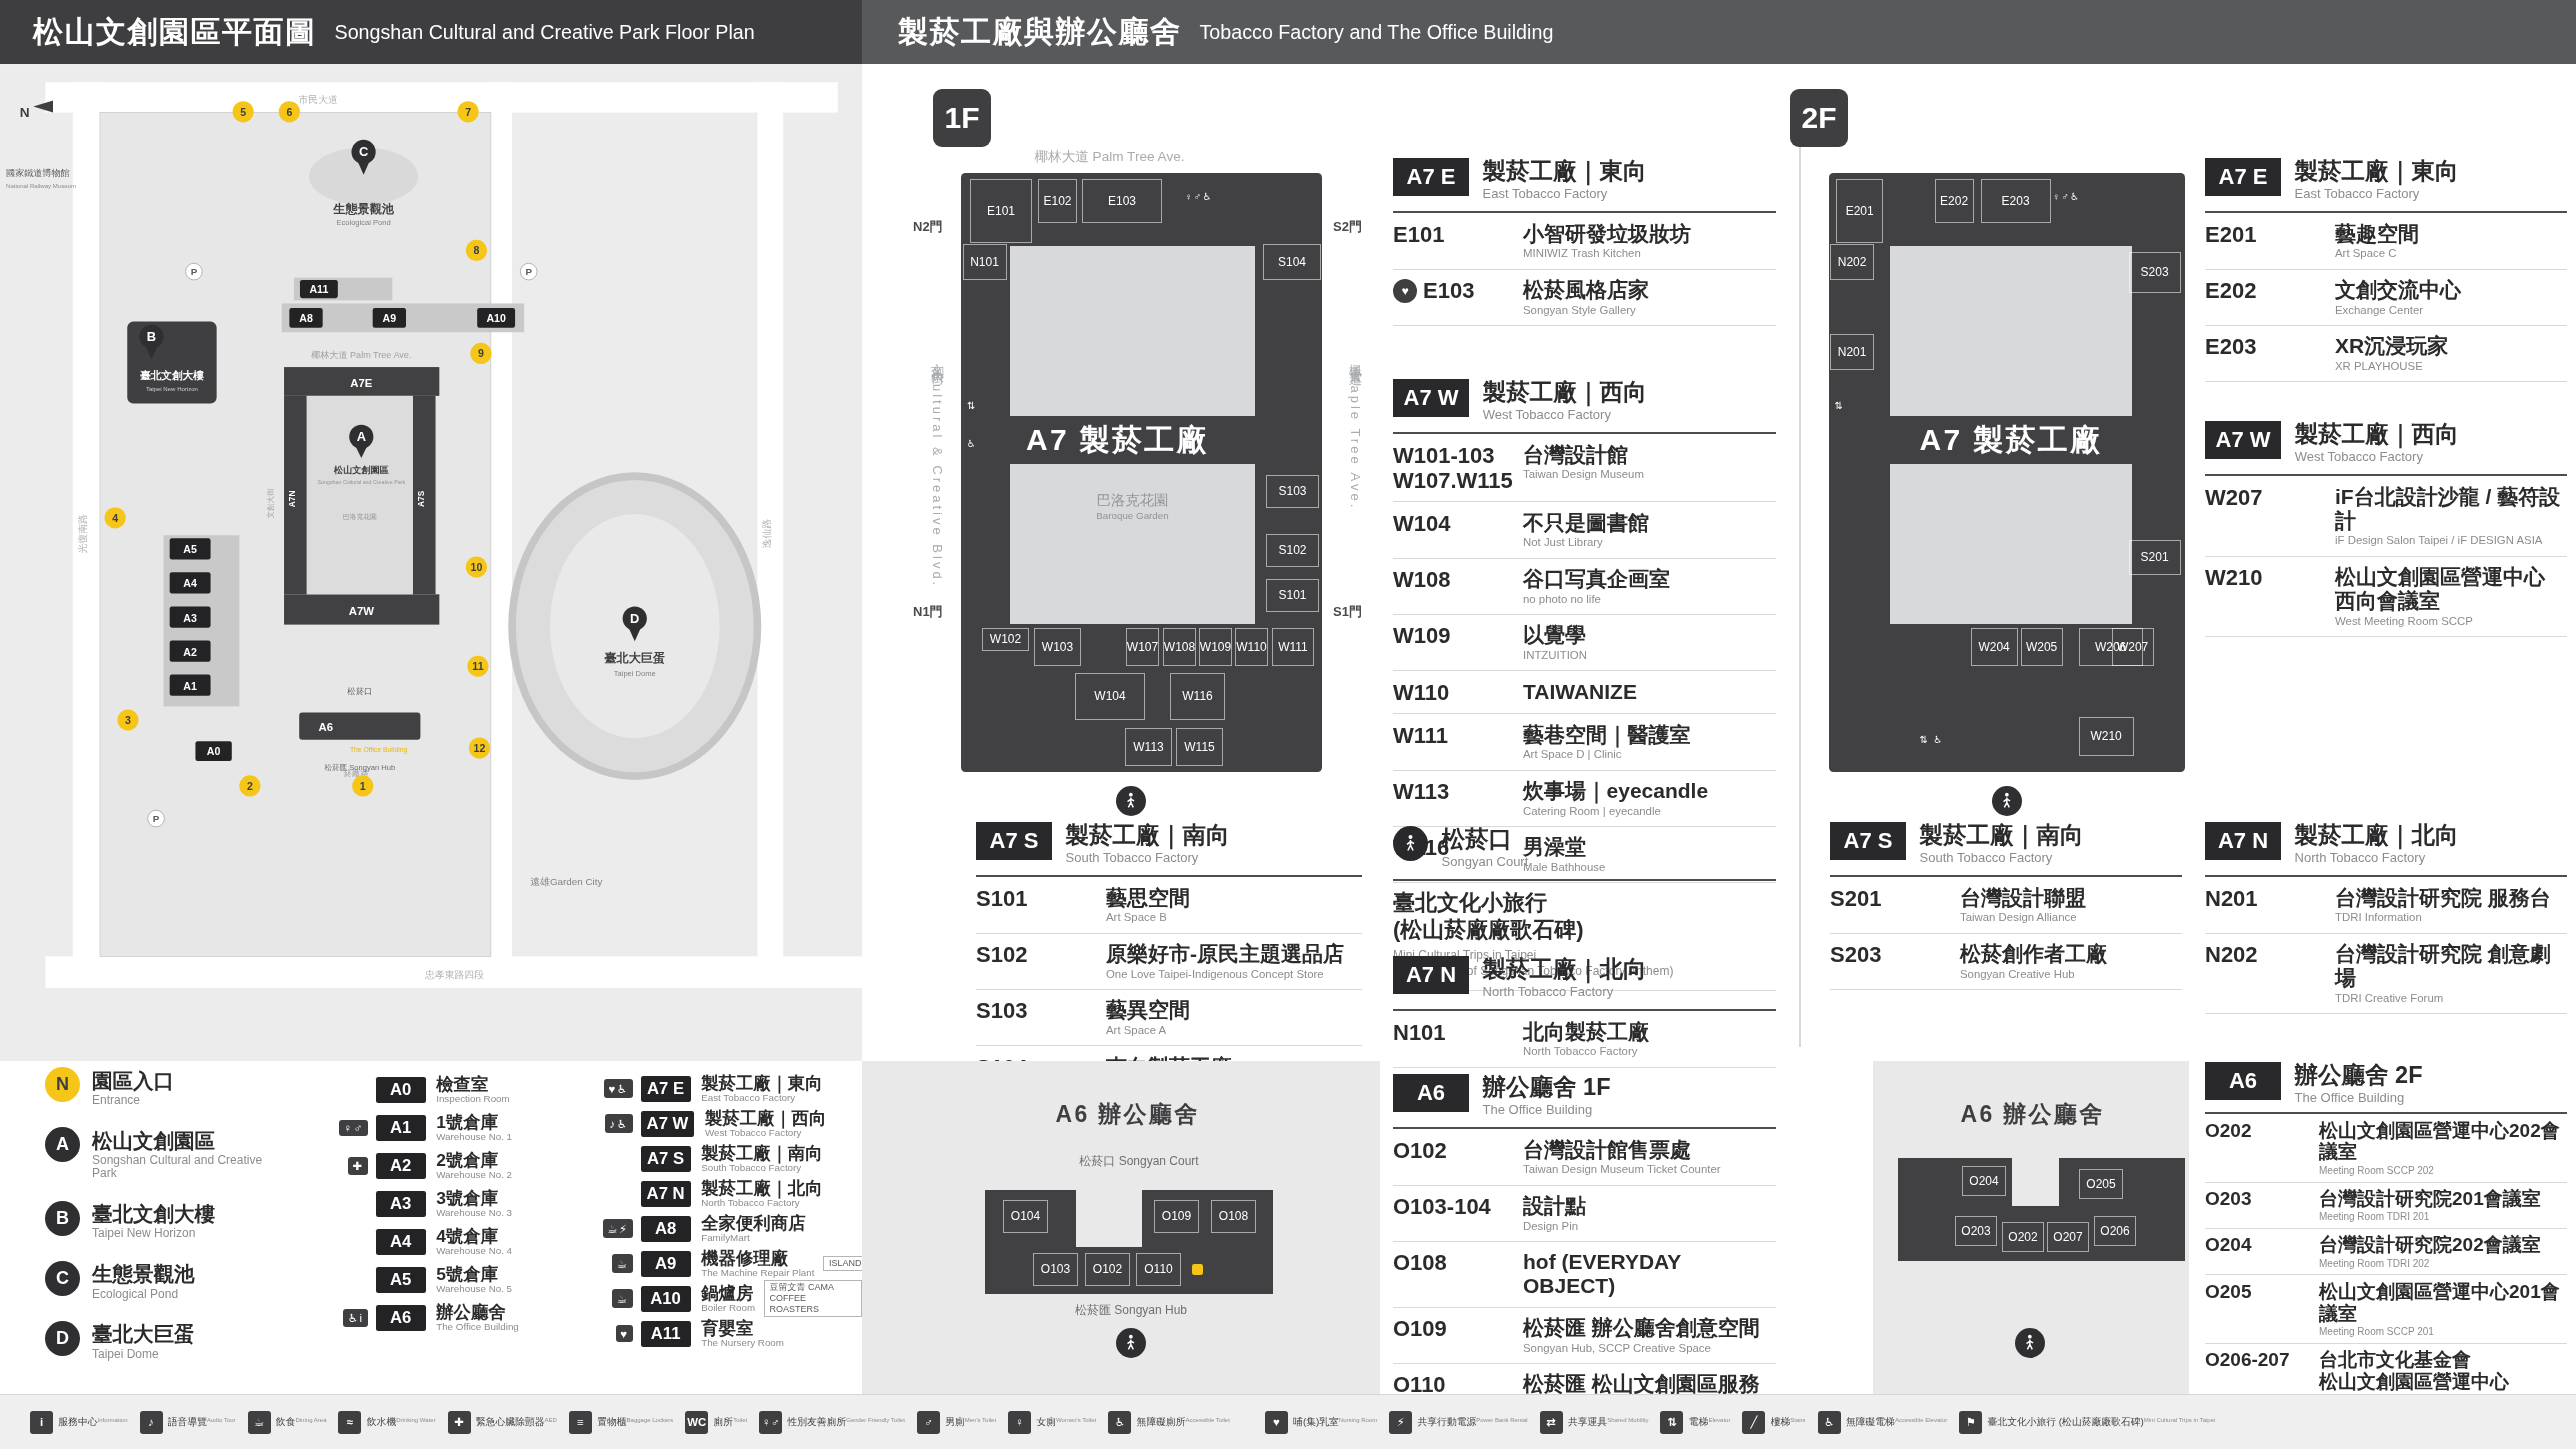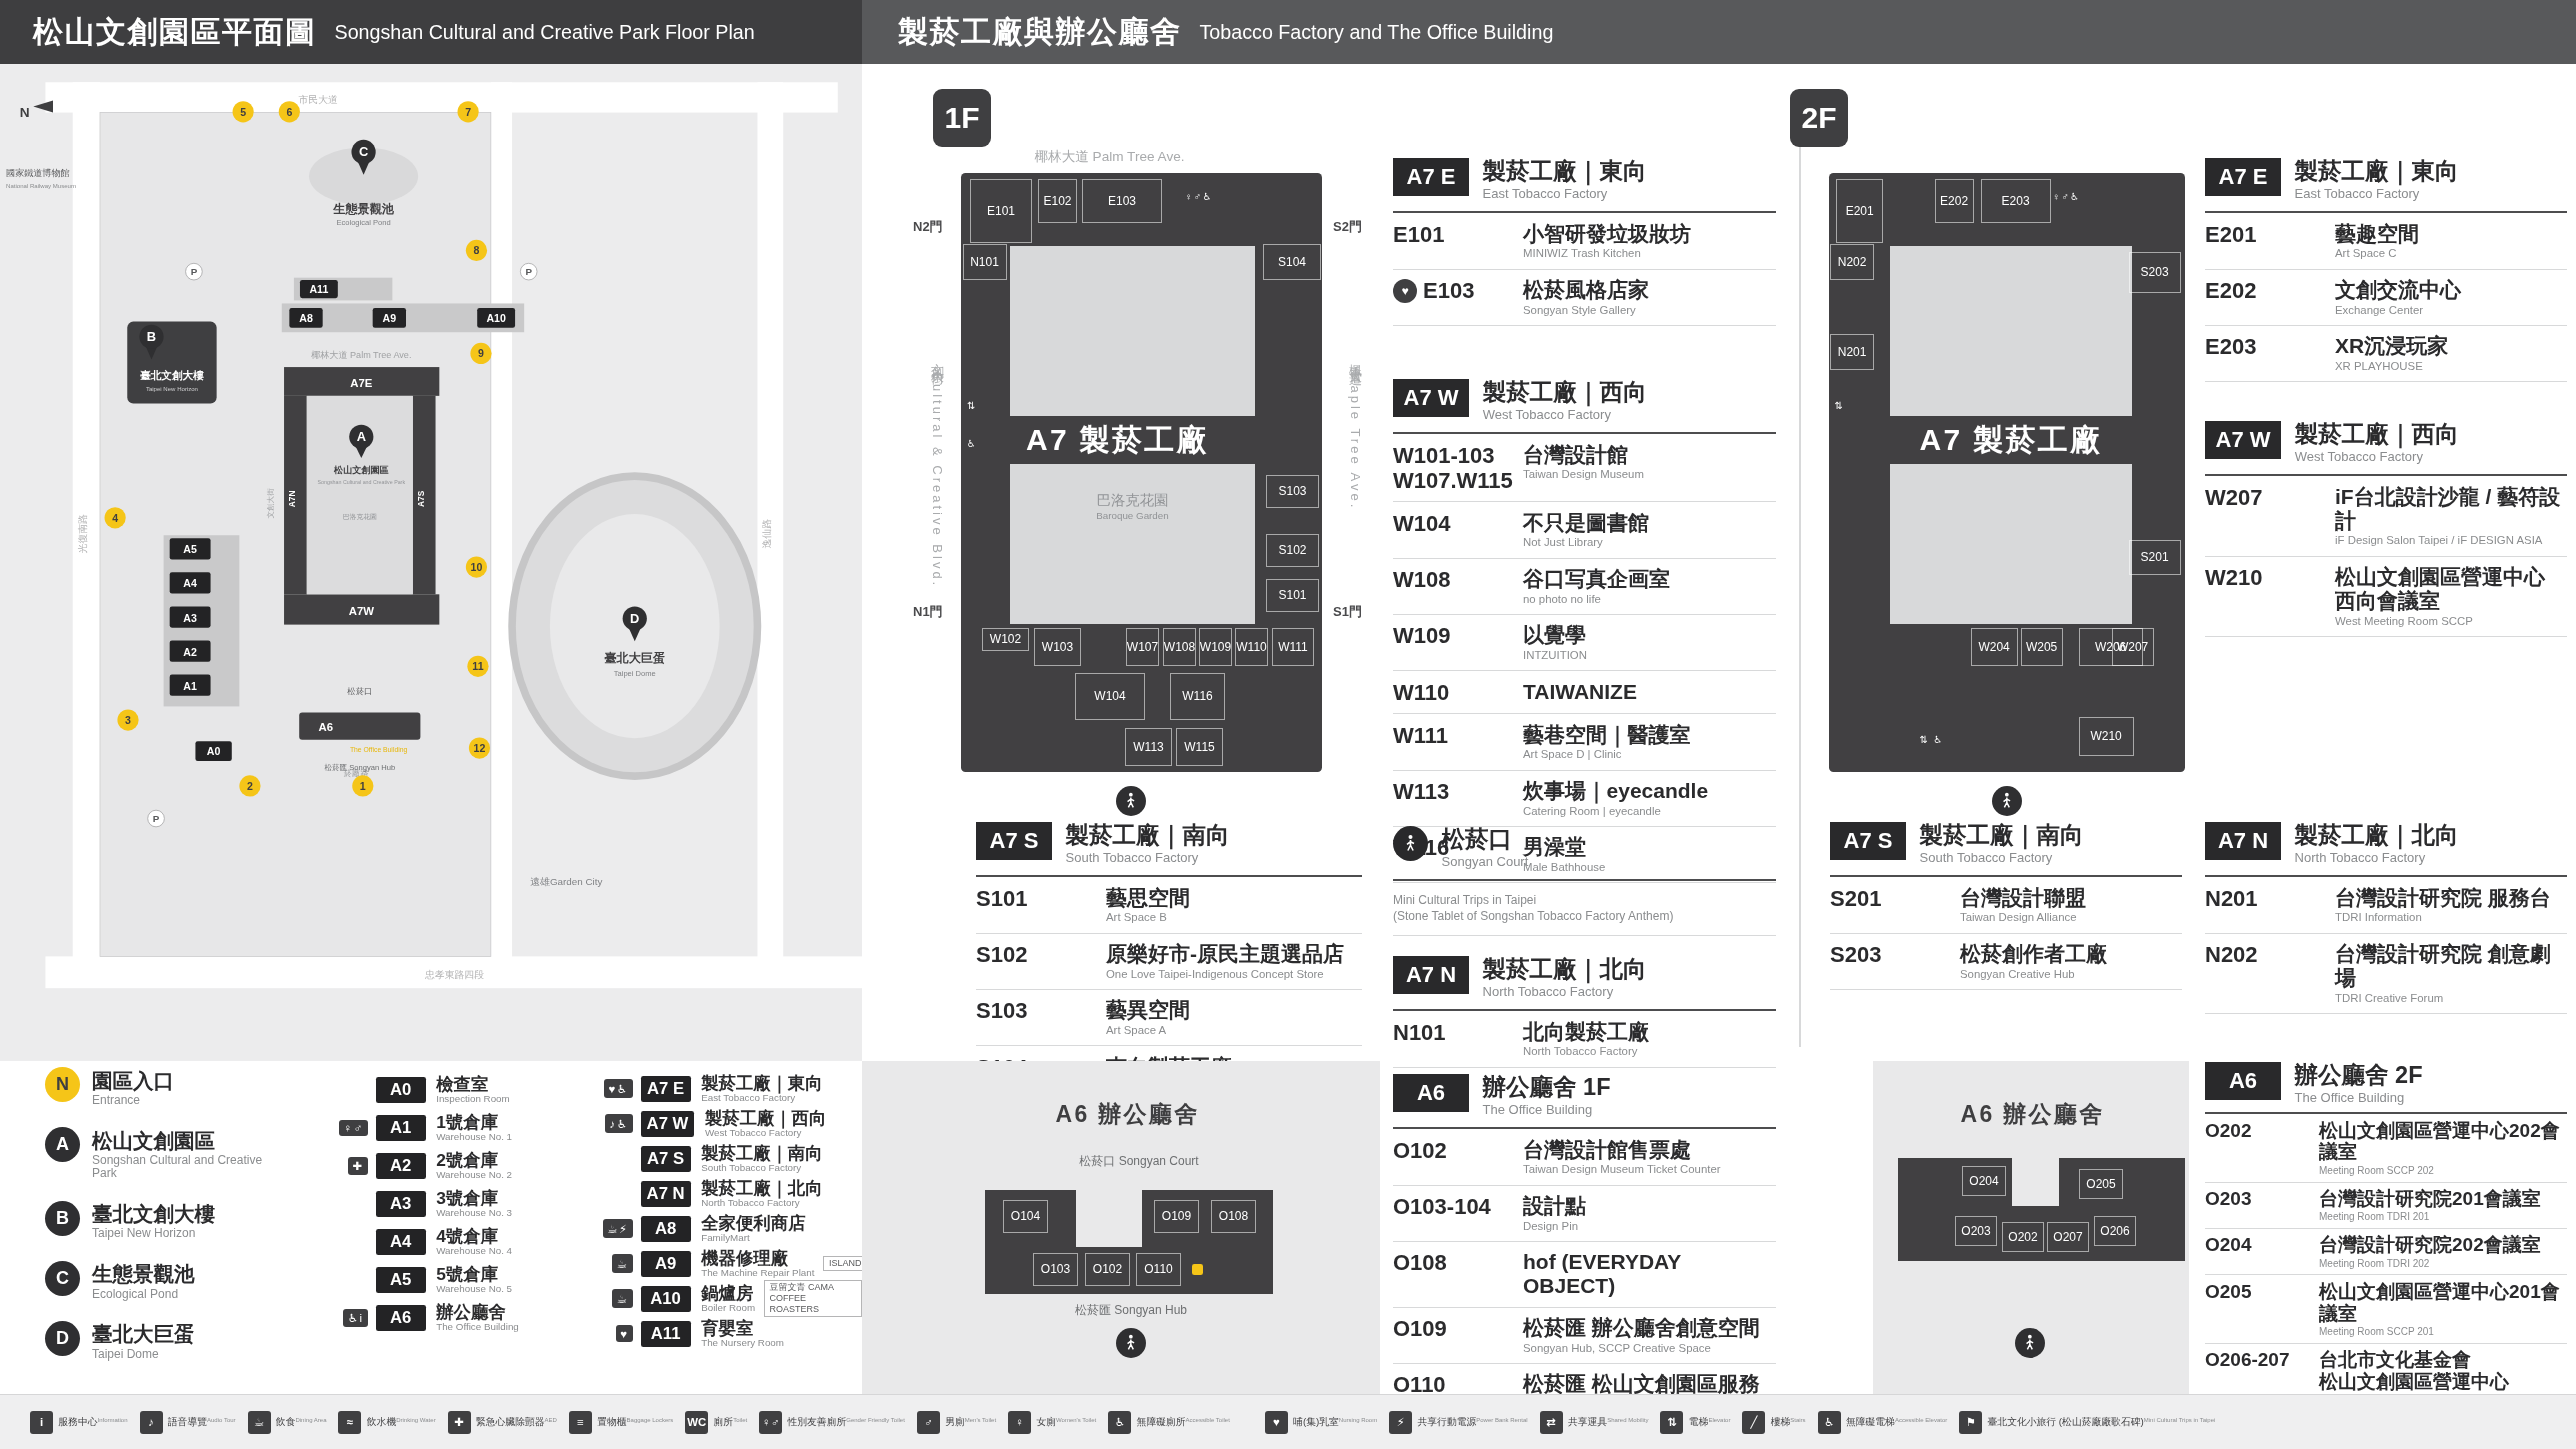--- a/index.html
+++ b/index.html
@@ -717,20 +717,22 @@
             <circle cx="12" cy="4.5" r="2.3" fill="#fff"></circle>
             <path d="M12 8 L12 14 M12 10 L8 13 M12 10 L16 12 M12 14 L9 20 M12 14 L15 20" stroke="#fff" stroke-width="1.8" fill="none"></path>
           </svg>
       </span>
       <span class="sec-titles">
         <span class="sec-zh">松菸口</span>
         <span class="sec-en">Songyan Court</span>
       </span>
     </div>
     <div class="court-body">
+      <div class="court-zh">臺北文化小旅行
+(松山菸廠廠歌石碑)</div>
       <div class="court-en">Mini Cultural Trips in Taipei
 (Stone Tablet of Songshan Tobacco Factory Anthem)</div>
     </div>
   </div>
 
   <div class="sec" style="left:1393px; top:956px; width:383px;">
     <div class="sec-head">
       <span class="sec-badge">A7 N</span>
       <span class="sec-titles">
         <span class="sec-zh">製菸工廠｜北向</span>

